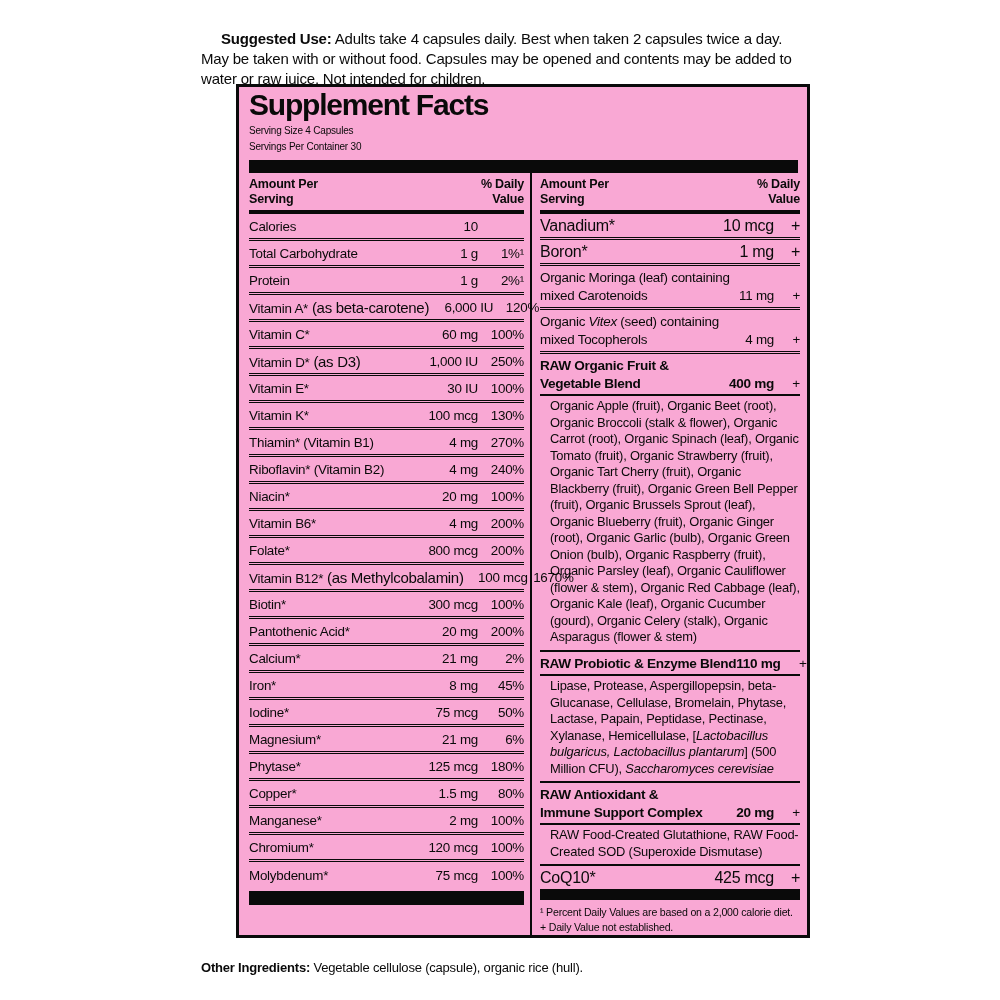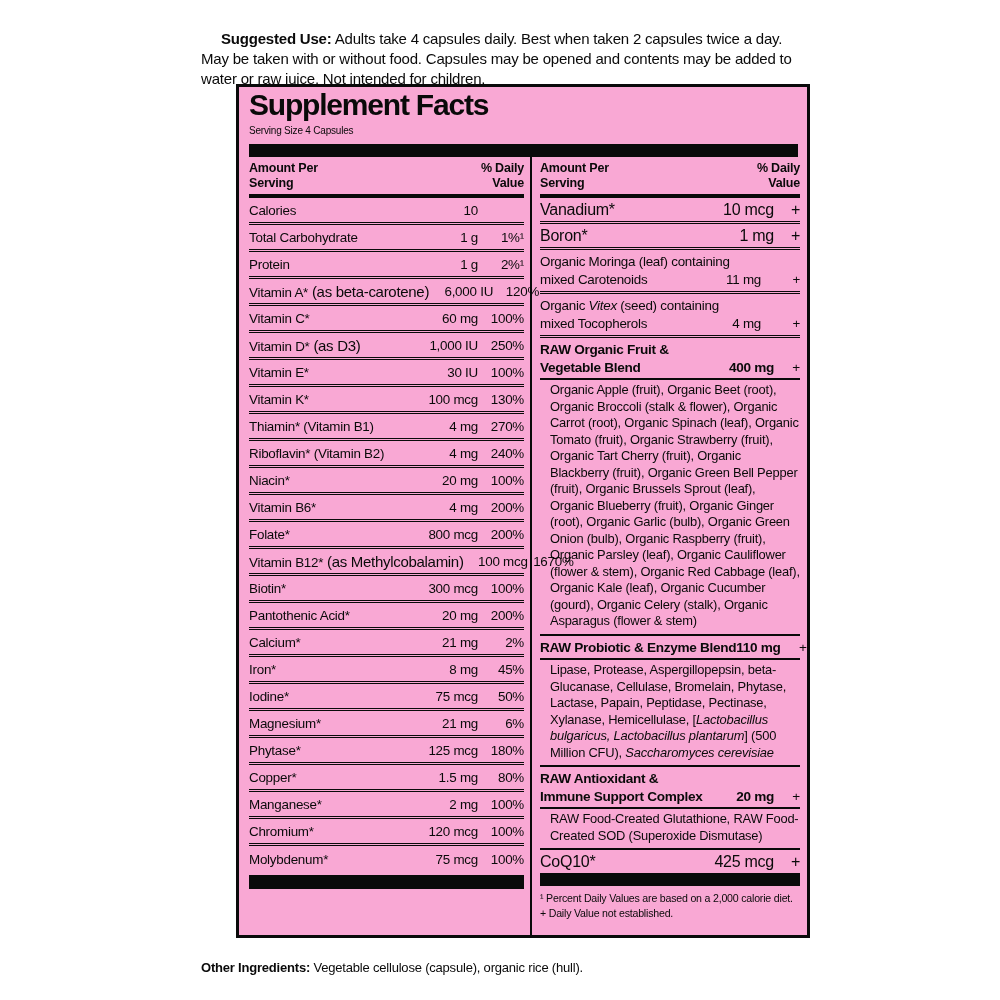--- a/index.html
+++ b/index.html
@@ -67,21 +67,21 @@
     border-bottom:3px double #0a0a0a;
   }
   .rrow.noline{border-bottom:none;}
   .rname{flex:1;white-space:nowrap;}
   .ramt{text-align:right;white-space:nowrap;flex-shrink:0;}
   .rdv{width:26px;text-align:right;white-space:nowrap;flex-shrink:0;}
   .rwrap{
     box-sizing:border-box;font-size:13.4px;letter-spacing:-0.25px;
     padding:3px 0 2px;border-bottom:3px double #0a0a0a;line-height:18px;
   }
-  .rwrap .l2{display:flex;gap:13px;}
+  .rwrap .l2{display:flex;}
   .rwrap .l2 .t{flex:1;white-space:nowrap;}
   .rblend-head{
     font-weight:bold;font-size:13.6px;letter-spacing:-0.3px;line-height:17.5px;
     padding:3px 0 2px;border-bottom:2px solid #0a0a0a;
   }
   .rblend-head .l2{display:flex;}
   .rblend-head .l2 .t{flex:1;white-space:nowrap;font-weight:bold;}
   .rblend-head .ramt{font-weight:bold;}
   .rblend-head .rdv{font-weight:normal;}
   .rsub{
@@ -102,20 +102,21 @@
 </head>
 <body>
 
 <p class="suggested"><span class="lbl">Suggested Use:</span><span> Adults take 4 capsules daily. Best when taken 2 capsules twice a day. May be taken with or without food. Capsules may be opened and contents may be added to water or raw juice. Not intended for children.</span></p>
 
 <div class="panel">
   <div class="panel-head">
     <div class="pf-title">Supplement Facts</div>
     <div class="serving">
       <div>Serving Size 4 Capsules</div>
+      <div>Servings Per Container 30</div>
     </div>
   </div>
   <div class="topbar"></div>
 
   <div class="cols">
 
     <div class="col-left">
       <div class="colhead">
         <div><span>Amount Per</span><br><span>Serving</span></div>
         <div class="dvh"><span>% Daily</span><br><span>Value</span></div>

